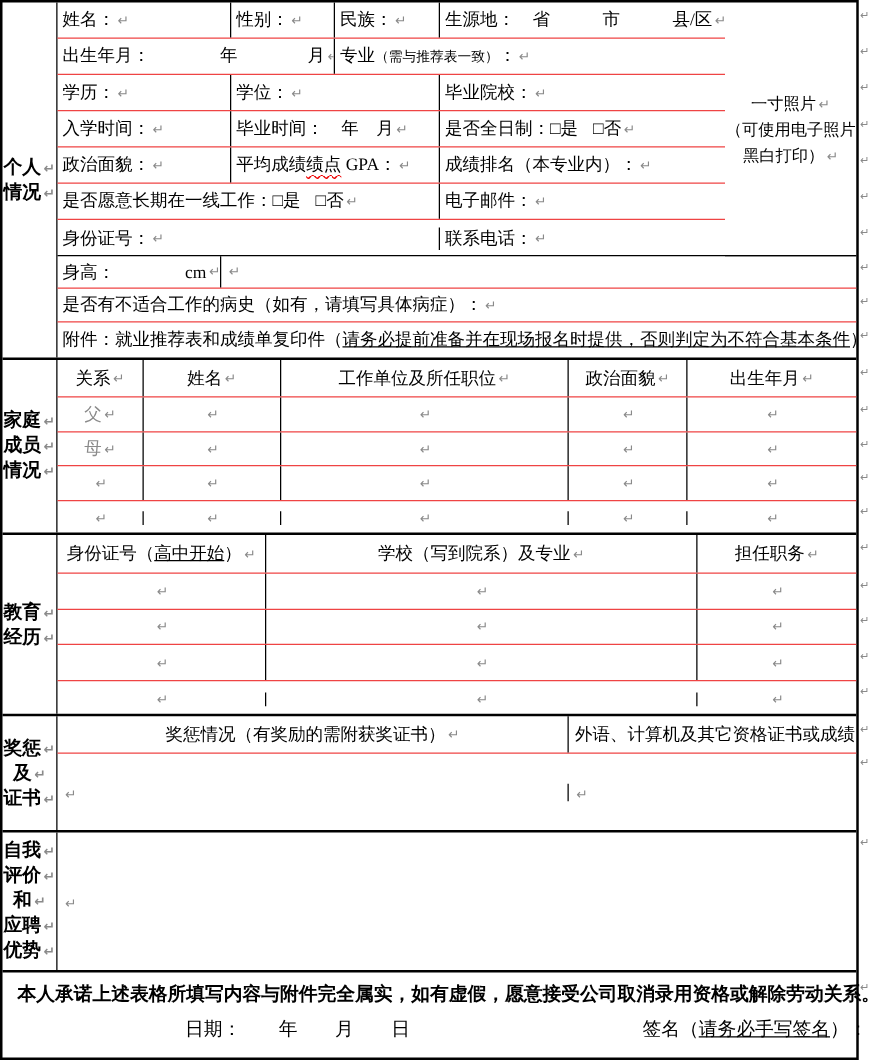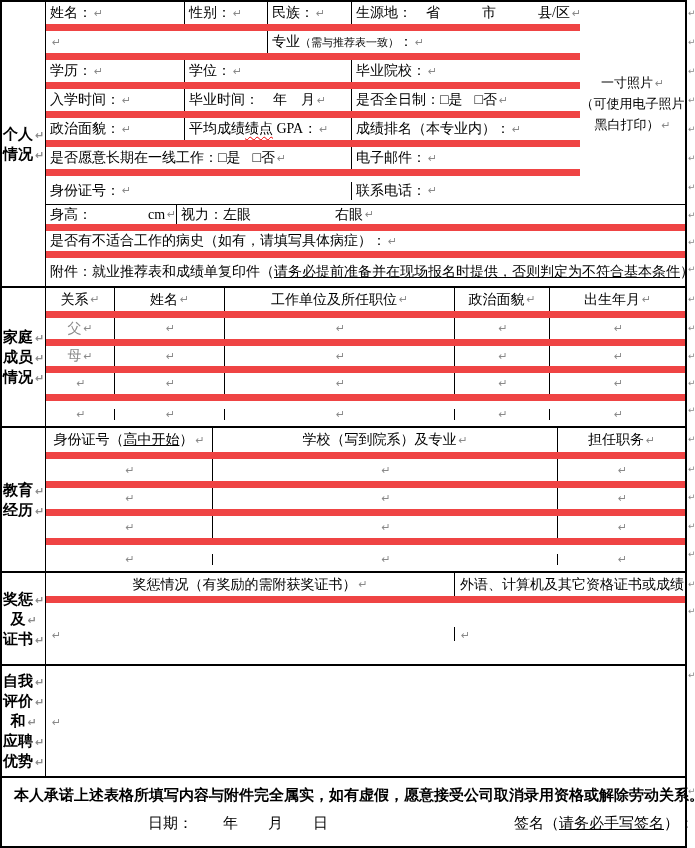--- a/index.html
+++ b/index.html
@@ -18,21 +18,21 @@
   .section.last { border-bottom:none; }
   .labelcol {
     width:44px; flex-shrink:0; border-right:1px solid #000;
     display:flex; flex-direction:column; align-items:center; justify-content:center;
     font-weight:bold; font-size:15px; line-height:20px; text-align:center;
   }
   .labelcol .lline { white-space:nowrap; }
   .content { flex:1; display:flex; flex-direction:column; min-width:0; }
   .hsplit { display:flex; min-height:0; flex-shrink:0; }
   .vcol { display:flex; flex-direction:column; flex:1; min-width:0; }
-  .row { display:flex; border-bottom:7px solid #ef4444; flex-shrink:0; min-height:0; }
+  .row { display:flex; border-bottom:1px solid #ef4444; flex-shrink:0; min-height:0; }
   .row.nb { border-bottom:none;align-items:center; }
   .cell {
     border-right:1px solid #000; display:flex; align-items:center;
     padding:0 4px; font-size:14px; white-space:pre; overflow:hidden; flex-shrink:0;
   }
   .cell.grow { flex:1; border-right:none; }
   .cell.center { justify-content:center; }
   .photo {
     width:105px; flex-shrink:0; border-bottom:1px solid #000;
     display:flex; flex-direction:column; align-items:center; justify-content:center;
@@ -73,21 +73,21 @@
       <div class="content">
         <div class="hsplit" style="height:203px">
           <div class="vcol">
             <div class="row" style="height:29px">
               <div class="cell" style="width:139px"><span>姓名：</span><span class="pmark">↵</span></div>
               <div class="cell" style="width:83px"><span>性别：</span><span class="pmark">↵</span></div>
               <div class="cell" style="width:84px"><span>民族：</span><span class="pmark">↵</span></div>
               <div class="cell grow"><span>生源地：　省　　　市　　　县/区</span><span class="pmark">↵</span></div>
             </div>
             <div class="row" style="height:29px">
-              <div class="cell" style="width:222px"><span class="pmark">↵</span></div>
+              <div class="cell" style="width:222px"><span>出生年月：　　　　年　　　　月</span><span class="pmark">↵</span></div>
               <div class="cell grow"><span>专业</span><span class="small">（需与推荐表一致）</span><span>：</span><span class="pmark">↵</span></div>
             </div>
             <div class="row" style="height:29px">
               <div class="cell" style="width:139px"><span>学历：</span><span class="pmark">↵</span></div>
               <div class="cell" style="width:167px"><span>学位：</span><span class="pmark">↵</span></div>
               <div class="cell grow"><span>毕业院校：</span><span class="pmark">↵</span></div>
             </div>
             <div class="row" style="height:29px">
               <div class="cell" style="width:139px"><span>入学时间：</span><span class="pmark">↵</span></div>
               <div class="cell" style="width:167px"><span>毕业时间：　年　月</span><span class="pmark">↵</span></div>
@@ -108,21 +108,21 @@
             </div>
           </div>
           <div class="photo">
             <span><span>一寸照片</span><span class="pmark">↵</span></span>
             <span>（可使用电子照片</span>
             <span><span>黑白打印）</span><span class="pmark">↵</span></span>
           </div>
         </div>
         <div class="row" style="height:27px;border-top:1px solid #000;margin-top:-1px">
           <div class="cell" style="width:131px"><span>身高：　　　　cm</span><span class="pmark">↵</span></div>
-          <div class="cell grow"><span>视力：左眼　　　　　　右眼</span><span class="pmark">↵</span></div>
+          <div class="cell grow"><span class="pmark">↵</span></div>
         </div>
         <div class="row" style="height:27px">
           <div class="cell grow"><span>是否有不适合工作的病史（如有，请填写具体病症）：</span><span class="pmark">↵</span></div>
         </div>
         <div class="row nb" style="height:27px">
           <div class="cell grow"><span>附件：就业推荐表和成绩单复印件（</span><span class="u">请务必提前准备并在现场报名时提供，否则判定为不符合基本条件</span><span>）</span></div>
         </div>
       </div>
     </div>
 

